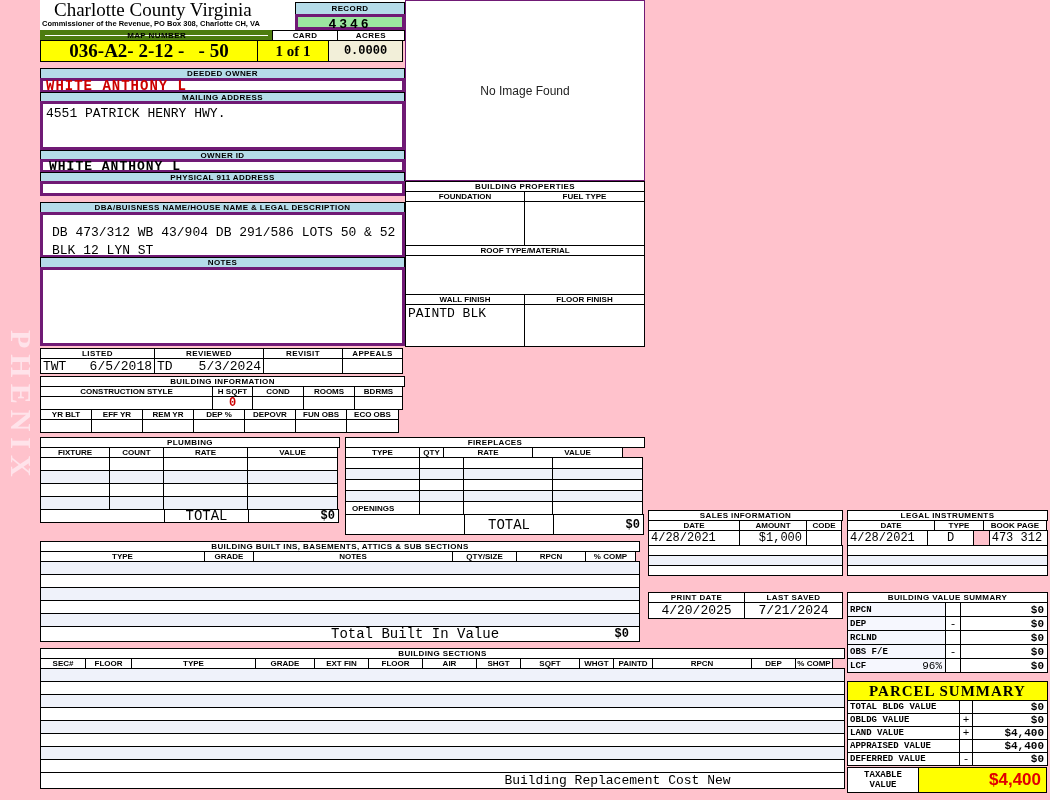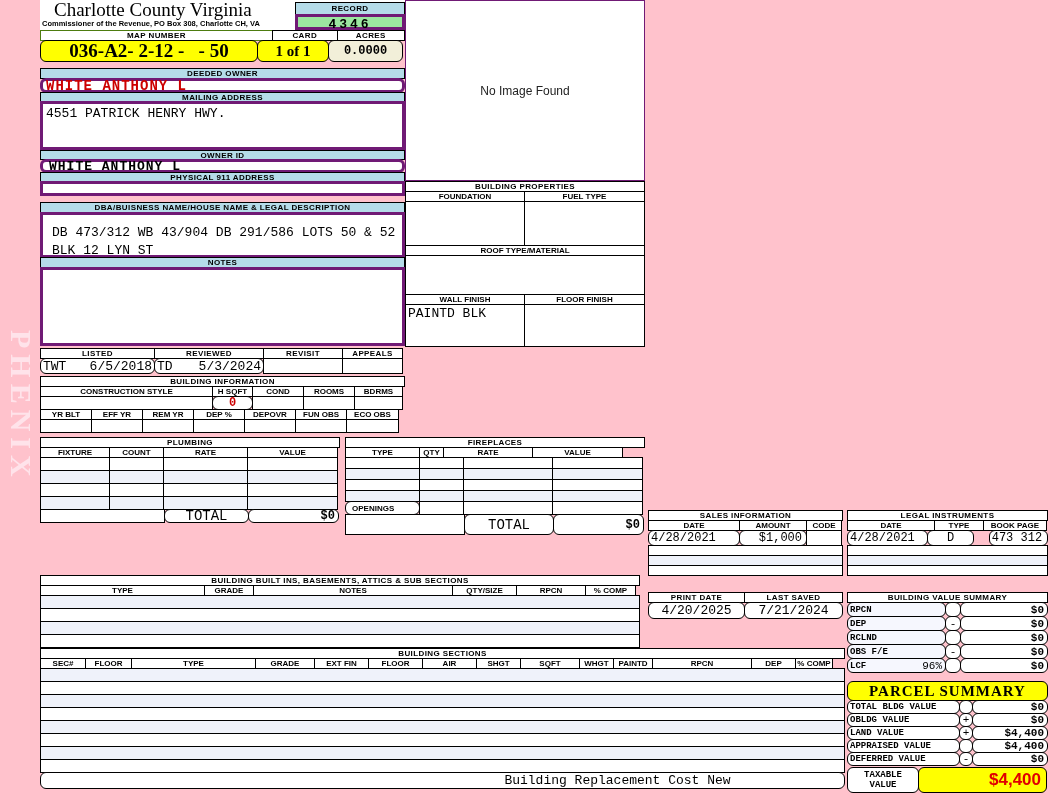--- a/index.html
+++ b/index.html
@@ -12,21 +12,21 @@
        display:flex;align-items:center;justify-content:center;box-sizing:border-box;}
   .box{background:#fff;border:3px solid #701a75;box-sizing:border-box;}
   .row{display:flex;box-sizing:border-box;}
   .row>div{border:1px solid #000;box-sizing:border-box;background:#fff;}
   .row>div+div{margin-left:-1px;}
   .stack>.row+.row{margin-top:-1px;}
   .ch{font-weight:bold;font-size:8px;display:flex;align-items:center;justify-content:center;}
   .mono{font-family:"Liberation Mono","DejaVu Sans Mono",monospace;}
   .shadeE>.row:nth-child(even)>div{background:#EFF2FA;}
   .shadeO>.row:nth-child(odd)>div{background:#EFF2FA;}
-  .vcent{display:flex;align-items:center;border-radius:6px;}
+  .vcent{display:flex;align-items:center;}
   .rt{justify-content:flex-end;}
   .ctr{justify-content:center;}
   .watermark{writing-mode:vertical-rl;font-family:"Liberation Serif","DejaVu Serif",serif;
        font-size:30px;letter-spacing:6px;color:#FFE3EA;font-weight:bold;}
 </style>
 </head>
 <body>
 
 <div class="abs watermark" style="left:4px;top:330px;">PHENIX</div>
 
@@ -34,21 +34,21 @@
   <div style="font-family:'Liberation Serif','DejaVu Serif',serif;font-size:19px;padding-left:14px;line-height:19px;">Charlotte County Virginia</div>
   <div style="font-size:7.5px;font-weight:bold;padding-left:2px;">Commissioner of the Revenue, PO  Box 308, Charlotte CH, VA</div>
 </div>
 <div class="abs" style="left:295px;top:2px;width:110px;">
   <div class="bar" style="height:13px;">RECORD</div>
   <div class="box mono" style="height:16px;margin-top:-1px;background:#9CE6A0;font-weight:bold;font-size:13px;letter-spacing:3px;text-align:center;">4346</div>
 </div>
 
 <div class="abs stack" style="left:40px;top:30px;width:365px;">
   <div class="row">
-    <div class="bar" style="width:256px;height:11px;border:1px solid #4d7c0f;text-align:center;">MAP NUMBER</div>
+    <div class="bar" style="width:256px;height:11px;border:5px solid #4d7c0f;text-align:center;">MAP NUMBER</div>
     <div class="bar" style="width:72px;height:11px;border:1px solid #000;">CARD</div>
     <div class="bar" style="width:75px;height:11px;border:1px solid #000;">ACRES</div>
   </div>
   <div class="row">
     <div class="vcent ctr" style="width:218px;height:22px;background:#FFFF00;font-family:'Liberation Serif',serif;font-weight:bold;font-size:19px;white-space:pre;">036-A2- 2-12 -   - 50</div>
     <div class="vcent ctr" style="width:72px;height:22px;background:#FFFF00;font-family:'Liberation Serif',serif;font-weight:bold;font-size:15px;">1 of 1</div>
     <div class="vcent ctr mono" style="width:75px;height:22px;background:#F2EFD9;font-weight:bold;font-size:12px;">0.0000</div>
   </div>
 </div>
 
@@ -249,21 +249,21 @@
   </div>
   <div class="row" style="margin-top:-1px;">
     <div style="width:120px;height:21px;"></div>
     <div class="vcent ctr mono" style="width:90px;height:21px;font-size:14px;">TOTAL</div>
     <div class="vcent rt mono" style="width:91px;height:21px;font-weight:bold;font-size:12px;padding-right:3px;">$0</div>
   </div>
 </div>
 
 <div class="abs stack" style="left:40px;top:541px;width:600px;">
   <div class="row">
-      <div class="bar" style="width:712px;height:11px;margin-top:34px;">BUILDING BUILT INS, BASEMENTS, ATTICS &amp; SUB SECTIONS</div>
+      <div class="bar" style="width:712px;height:11px;">BUILDING BUILT INS, BASEMENTS, ATTICS &amp; SUB SECTIONS</div>
     </div>
   <div class="row">
     <div class="ch" style="width:165px;height:11px;">TYPE</div>
     <div class="ch" style="width:50px;height:11px;">GRADE</div>
     <div class="ch" style="width:200px;height:11px;">NOTES</div>
     <div class="ch" style="width:65px;height:11px;">QTY/SIZE</div>
     <div class="ch" style="width:70px;height:11px;">RPCN</div>
     <div class="ch" style="width:51px;height:11px;">% COMP</div>
   </div>
   <div class="stack shadeO" style="margin-top:-1px;">

